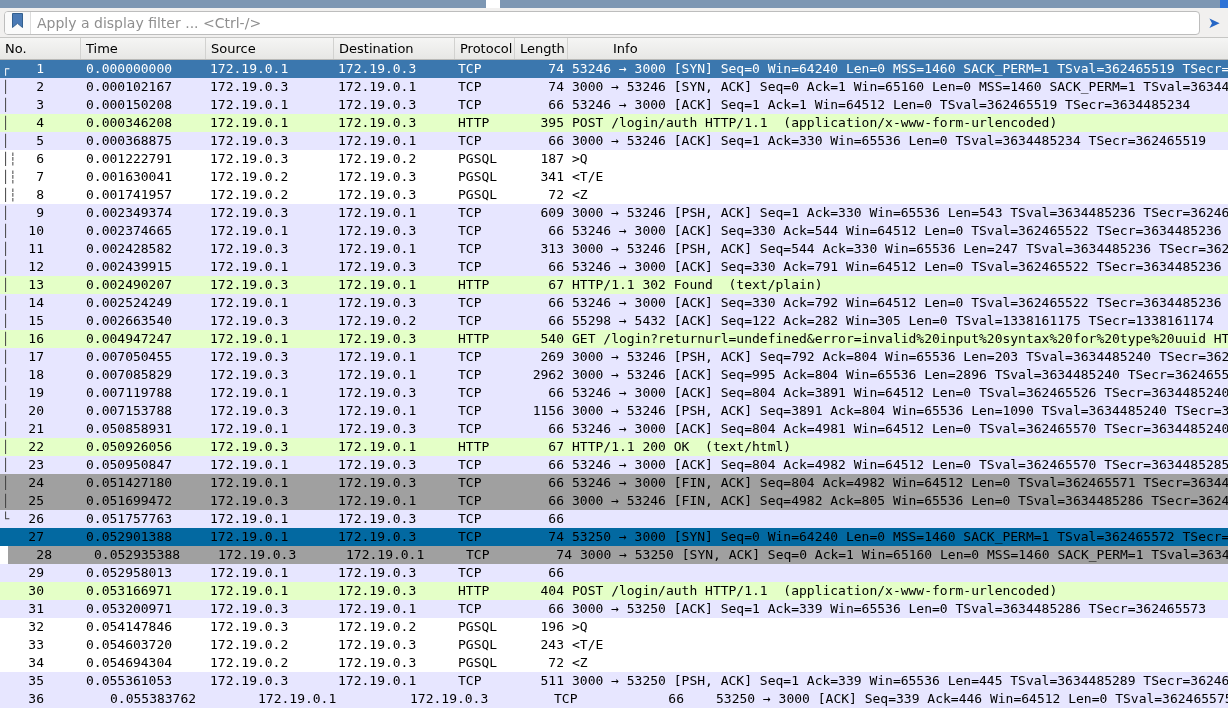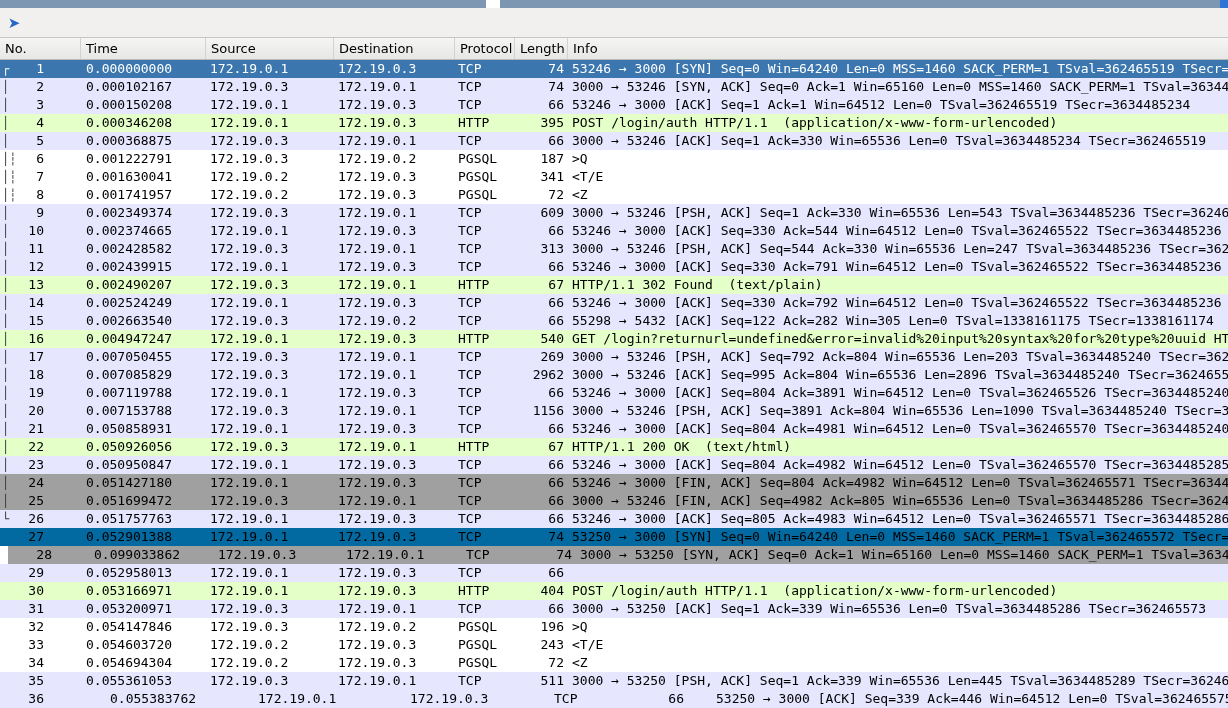--- a/index.html
+++ b/index.html
@@ -27,21 +27,21 @@
   
   .header { height:22px; display:flex; background:linear-gradient(#f5f5f4,#e7e7e5);
             border-bottom:1px solid #b9b9b7; font-size:13px; color:#000; }
   .hcell { border-right:1px solid #d2d2d0; padding:3px 4px 0 5px; overflow:hidden; white-space:nowrap; cursor:pointer; }
   .w-no    { width:81px;  }
   .w-time  { width:125px; }
   .w-src   { width:128px; }
   .w-dst   { width:121px; }
   .w-proto { width:60px;  }
   .w-len   { width:53px;  }
-  .w-info  { flex:1; border-right:none; }
+  .w-info  { flex:1; border-right:none;margin-left:40px; }
 
   
   .list { height:648px; overflow:hidden; }
   .row { height:18px; display:flex; font-family:"DejaVu Sans Mono", monospace;
          font-size:13px; line-height:18px; color:#000; cursor:default; }
   .cell { overflow:hidden; white-space:pre; }
   .c-no   { width:81px; position:relative; padding-left:14px; }
   .mark   { position:absolute; left:2px; top:0; font-size:12px; line-height:18px; color:#3a3a3a; }
   .num    { display:inline-block; width:30px; text-align:right; }
   .c-time { width:125px; padding-left:5px; }
@@ -55,20 +55,30 @@
 </style>
 </head>
 <body>
 
 <div class="titlebar">
   <div class="tb-white"></div>
   <div class="tb-corner"></div>
 </div>
 
 <div class="filterbar">
+  <div class="filter-field">
+    <span class="bookmark-btn">
+      <span>
+        <svg width="13" height="15" viewBox="0 0 13 15">
+          <path d="M1.5 0.5 h10 v14 l-5 -4.2 -5 4.2 z" fill="#4a7ab5" stroke="#33608f" stroke-width="1"></path>
+        </svg>
+      </span>
+    </span>
+    <input class="filter-input" type="text" placeholder="Apply a display filter ... &lt;Ctrl-/&gt;" style="">
+  </div>
   <span class="apply-arrow">➤</span>
 </div>
 
 <div class="header">
   <div class="hcell w-no">No.</div>
   <div class="hcell w-time">Time</div>
   <div class="hcell w-src">Source</div>
   <div class="hcell w-dst">Destination</div>
   <div class="hcell w-proto">Protocol</div>
   <div class="hcell w-len">Length</div>
@@ -301,34 +311,33 @@
     <div class="cell c-len f-length">66</div>
     <div class="cell c-info f-info">3000 → 53246 [FIN, ACK] Seq=4982 Ack=805 Win=65536 Len=0 TSval=3634485286 TSecr=362465571</div>
   </div>
     <div class="row" style="background: rgb(231, 230, 255);">
     <div class="cell c-no"><span class="mark f-mark">└</span><span class="num f-no">26</span></div>
     <div class="cell c-time f-time">0.051757763</div>
     <div class="cell c-src f-source">172.19.0.1</div>
     <div class="cell c-dst f-destination">172.19.0.3</div>
     <div class="cell c-proto f-protocol">TCP</div>
     <div class="cell c-len f-length">66</div>
-    <div class="cell c-info f-info">53246 → 3000 [ACK] Seq=805 Ack=4983 Win=64512 Len=0 TSval=362465571 TSecr=3634485286</div>
   </div>
     <div class="row" style="background: #0369a1;">
     <div class="cell c-no"><span class="mark f-mark"></span><span class="num f-no">27</span></div>
     <div class="cell c-time f-time">0.052901388</div>
     <div class="cell c-src f-source">172.19.0.1</div>
     <div class="cell c-dst f-destination">172.19.0.3</div>
     <div class="cell c-proto f-protocol">TCP</div>
     <div class="cell c-len f-length">74</div>
     <div class="cell c-info f-info">53250 → 3000 [SYN] Seq=0 Win=64240 Len=0 MSS=1460 SACK_PERM=1 TSval=362465572 TSecr=0 WS=128</div>
   </div>
     <div class="row" style="background: rgb(160, 160, 160); margin-left: 8px;">
     <div class="cell c-no"><span class="mark f-mark"></span><span class="num f-no">28</span></div>
-    <div class="cell c-time f-time">0.099033862</div>
+    <div class="cell c-time f-time">0.052935388</div>
     <div class="cell c-src f-source">172.19.0.3</div>
     <div class="cell c-dst f-destination">172.19.0.1</div>
     <div class="cell c-proto f-protocol">TCP</div>
     <div class="cell c-len f-length">74</div>
     <div class="cell c-info f-info">3000 → 53250 [SYN, ACK] Seq=0 Ack=1 Win=65160 Len=0 MSS=1460 SACK_PERM=1 TSval=3634485285 TSecr=362465572 WS=128</div>
   </div>
     <div class="row" style="background: rgb(231, 230, 255);">
     <div class="cell c-no"><span class="mark f-mark"></span><span class="num f-no">29</span></div>
     <div class="cell c-time f-time">0.052958013</div>
     <div class="cell c-src f-source">172.19.0.1</div>

